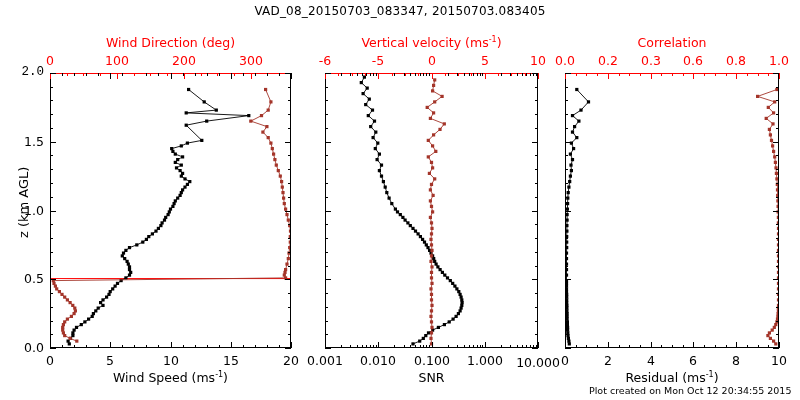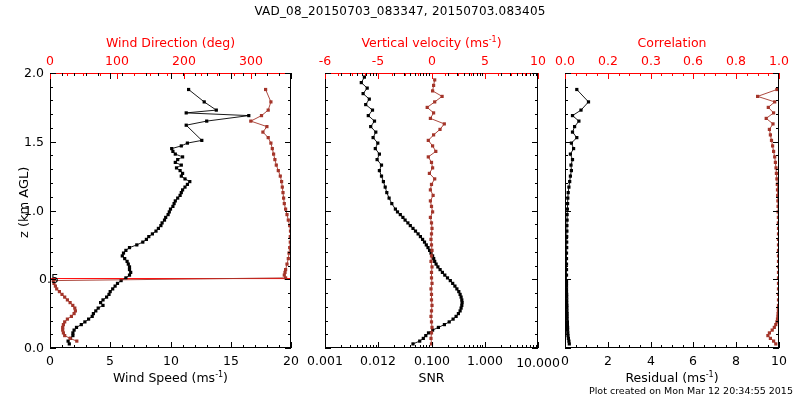--- a/index.html
+++ b/index.html
@@ -387,21 +387,21 @@
             <rect x="106.0" y="9.8" width="3.2" height="3.2" fill="#a4352a"></rect>
             <rect x="107.1" y="4.3" width="3.2" height="3.2" fill="#a4352a"></rect>
           </g>
         </svg>
       </div>
       <div class="tk" style="left:325px;top:342px;width:1px;height:6px;"></div>
       <div class="tk" style="left:325px;top:73px;width:1px;height:6px;"></div>
       <div class="txt tick ctr" style="left:325px;top:353px;">0.001</div>
       <div class="tk" style="left:378px;top:342px;width:1px;height:6px;"></div>
       <div class="tk" style="left:378px;top:73px;width:1px;height:6px;"></div>
-      <div class="txt tick ctr" style="left:378px;top:353px;">0.012</div>
+      <div class="txt tick ctr" style="left:378px;top:353px;">0.010</div>
       <div class="tk" style="left:432px;top:342px;width:1px;height:6px;"></div>
       <div class="tk" style="left:432px;top:73px;width:1px;height:6px;"></div>
       <div class="txt tick ctr" style="left:432px;top:353px;">0.100</div>
       <div class="tk" style="left:485px;top:342px;width:1px;height:6px;"></div>
       <div class="tk" style="left:485px;top:73px;width:1px;height:6px;"></div>
       <div class="txt tick ctr" style="left:485px;top:353px;">1.000</div>
       <div class="tk" style="left:538px;top:342px;width:1px;height:6px;"></div>
       <div class="tk" style="left:538px;top:73px;width:1px;height:6px;"></div>
       <div class="txt tick ctr" style="left:538px;top:355px;">10.000</div>
       <div class="tk" style="left:341px;top:345px;width:1px;height:3px;"></div>
@@ -696,42 +696,42 @@
       <div class="tk" style="left:532px;top:348px;width:6px;height:1px;"></div>
       <div class="tk" style="left:565px;top:348px;width:6px;height:1px;"></div>
       <div class="tk" style="left:773px;top:348px;width:6px;height:1px;"></div>
       <div class="txt tick" style="left:44px;top:340px;transform:translateX(-100%);">0.0</div>
       <div class="tk" style="left:50px;top:279px;width:6px;height:1px;"></div>
       <div class="tk" style="left:285px;top:279px;width:6px;height:1px;"></div>
       <div class="tk" style="left:325px;top:279px;width:6px;height:1px;"></div>
       <div class="tk" style="left:532px;top:279px;width:6px;height:1px;"></div>
       <div class="tk" style="left:565px;top:279px;width:6px;height:1px;"></div>
       <div class="tk" style="left:773px;top:279px;width:6px;height:1px;"></div>
-      <div class="txt tick" style="left:44px;top:271px;transform:translateX(-100%);margin-left:15px;">0.5</div>
+      <div class="txt tick" style="left:44px;top:271px;transform:translateX(-100%);">0.5</div>
       <div class="tk" style="left:50px;top:211px;width:6px;height:1px;"></div>
       <div class="tk" style="left:285px;top:211px;width:6px;height:1px;"></div>
       <div class="tk" style="left:325px;top:211px;width:6px;height:1px;"></div>
       <div class="tk" style="left:532px;top:211px;width:6px;height:1px;"></div>
       <div class="tk" style="left:565px;top:211px;width:6px;height:1px;"></div>
       <div class="tk" style="left:773px;top:211px;width:6px;height:1px;"></div>
       <div class="txt tick" style="left:44px;top:203px;transform:translateX(-100%);">1.0</div>
       <div class="tk" style="left:50px;top:142px;width:6px;height:1px;"></div>
       <div class="tk" style="left:285px;top:142px;width:6px;height:1px;"></div>
       <div class="tk" style="left:325px;top:142px;width:6px;height:1px;"></div>
       <div class="tk" style="left:532px;top:142px;width:6px;height:1px;"></div>
       <div class="tk" style="left:565px;top:142px;width:6px;height:1px;"></div>
       <div class="tk" style="left:773px;top:142px;width:6px;height:1px;"></div>
       <div class="txt tick" style="left:44px;top:134px;transform:translateX(-100%);">1.5</div>
       <div class="tk" style="left:50px;top:73px;width:6px;height:1px;"></div>
       <div class="tk" style="left:285px;top:73px;width:6px;height:1px;"></div>
       <div class="tk" style="left:325px;top:73px;width:6px;height:1px;"></div>
       <div class="tk" style="left:532px;top:73px;width:6px;height:1px;"></div>
       <div class="tk" style="left:565px;top:73px;width:6px;height:1px;"></div>
       <div class="tk" style="left:773px;top:73px;width:6px;height:1px;"></div>
-      <div class="txt tick" style="left:44px;top:65px;transform:translateX(-100%);">2.0</div>
+      <div class="txt tick" style="left:44px;top:65px;transform:translateX(-100%);font-family:Liberation Mono, monospace;">2.0</div>
       <div class="tk" style="left:50px;top:334px;width:3px;height:1px;"></div>
       <div class="tk" style="left:288px;top:334px;width:3px;height:1px;"></div>
       <div class="tk" style="left:325px;top:334px;width:3px;height:1px;"></div>
       <div class="tk" style="left:535px;top:334px;width:3px;height:1px;"></div>
       <div class="tk" style="left:565px;top:334px;width:3px;height:1px;"></div>
       <div class="tk" style="left:776px;top:334px;width:3px;height:1px;"></div>
       <div class="tk" style="left:50px;top:321px;width:3px;height:1px;"></div>
       <div class="tk" style="left:288px;top:321px;width:3px;height:1px;"></div>
       <div class="tk" style="left:325px;top:321px;width:3px;height:1px;"></div>
       <div class="tk" style="left:535px;top:321px;width:3px;height:1px;"></div>
@@ -822,14 +822,14 @@
       <div class="tk" style="left:565px;top:100px;width:3px;height:1px;"></div>
       <div class="tk" style="left:776px;top:100px;width:3px;height:1px;"></div>
       <div class="tk" style="left:50px;top:87px;width:3px;height:1px;"></div>
       <div class="tk" style="left:288px;top:87px;width:3px;height:1px;"></div>
       <div class="tk" style="left:325px;top:87px;width:3px;height:1px;"></div>
       <div class="tk" style="left:535px;top:87px;width:3px;height:1px;"></div>
       <div class="tk" style="left:565px;top:87px;width:3px;height:1px;"></div>
       <div class="tk" style="left:776px;top:87px;width:3px;height:1px;"></div>
     </div>
 
-  <div class="txt foot" style="left:589px;top:385px;">Plot created on Mon Mar 12 20:34:55 2015</div>
+  <div class="txt foot" style="left:589px;top:385px;">Plot created on Mon Oct 12 20:34:55 2015</div>
 </div>
 
 </body></html>

